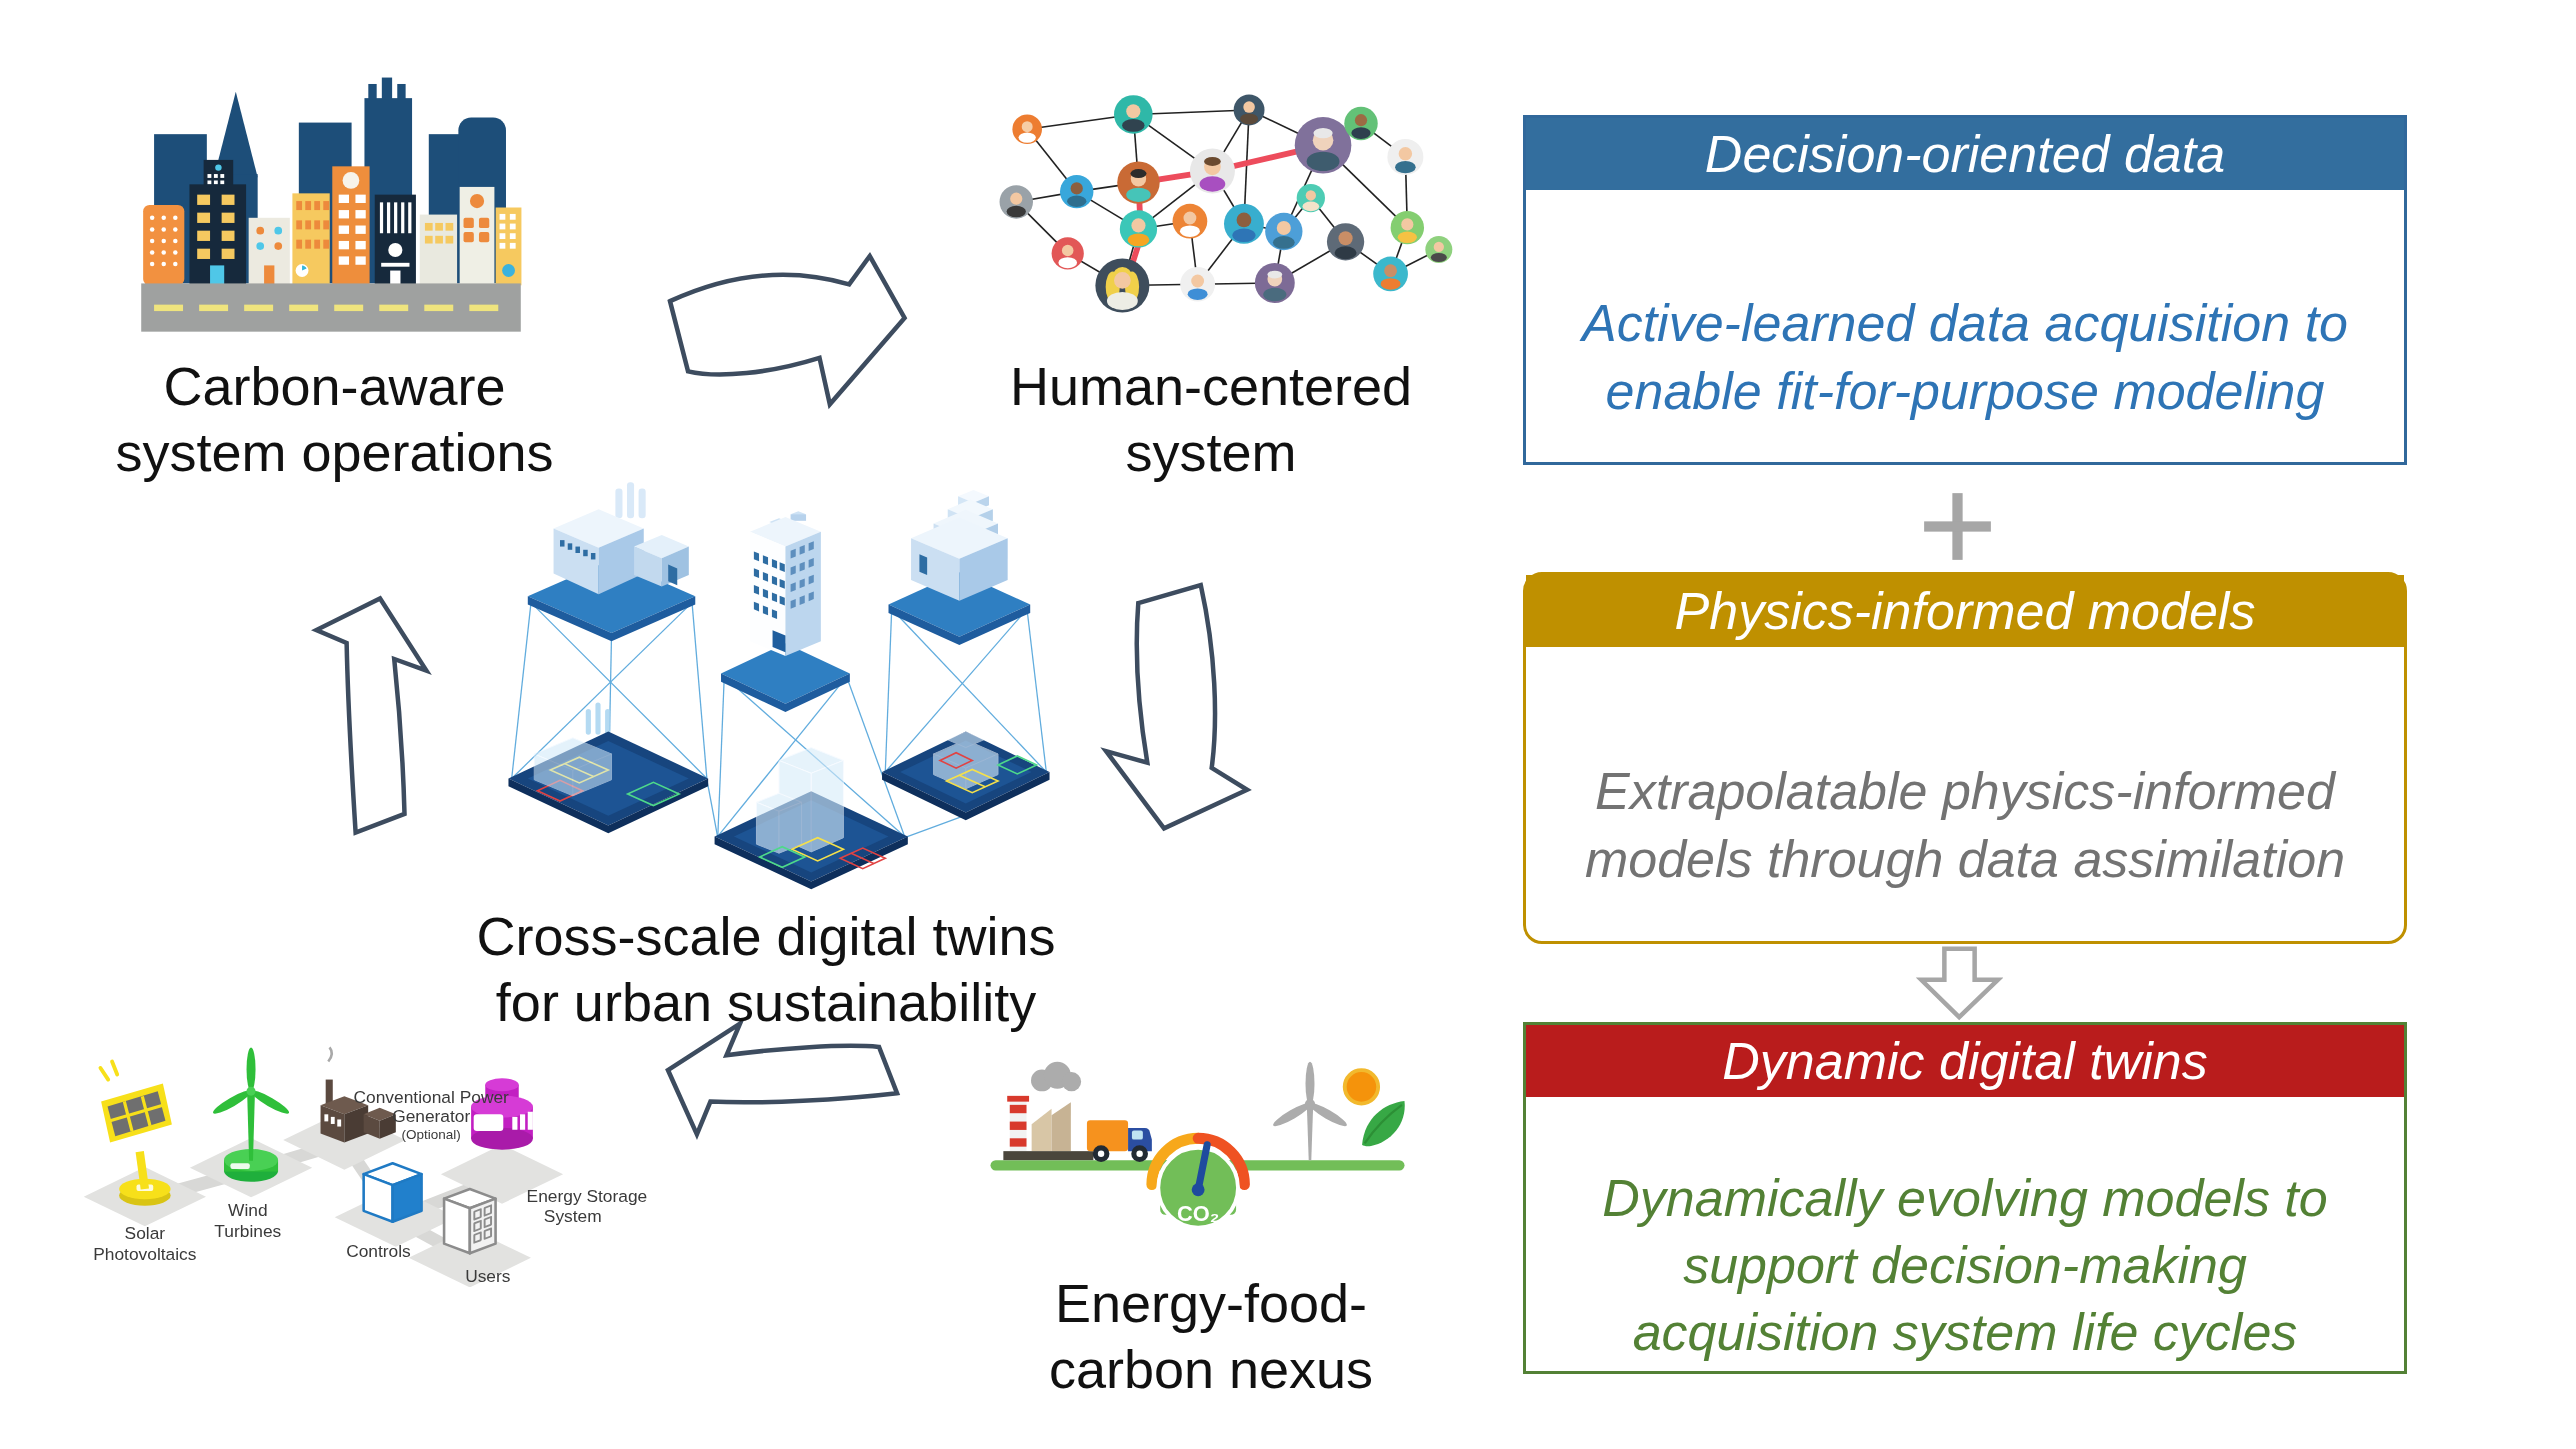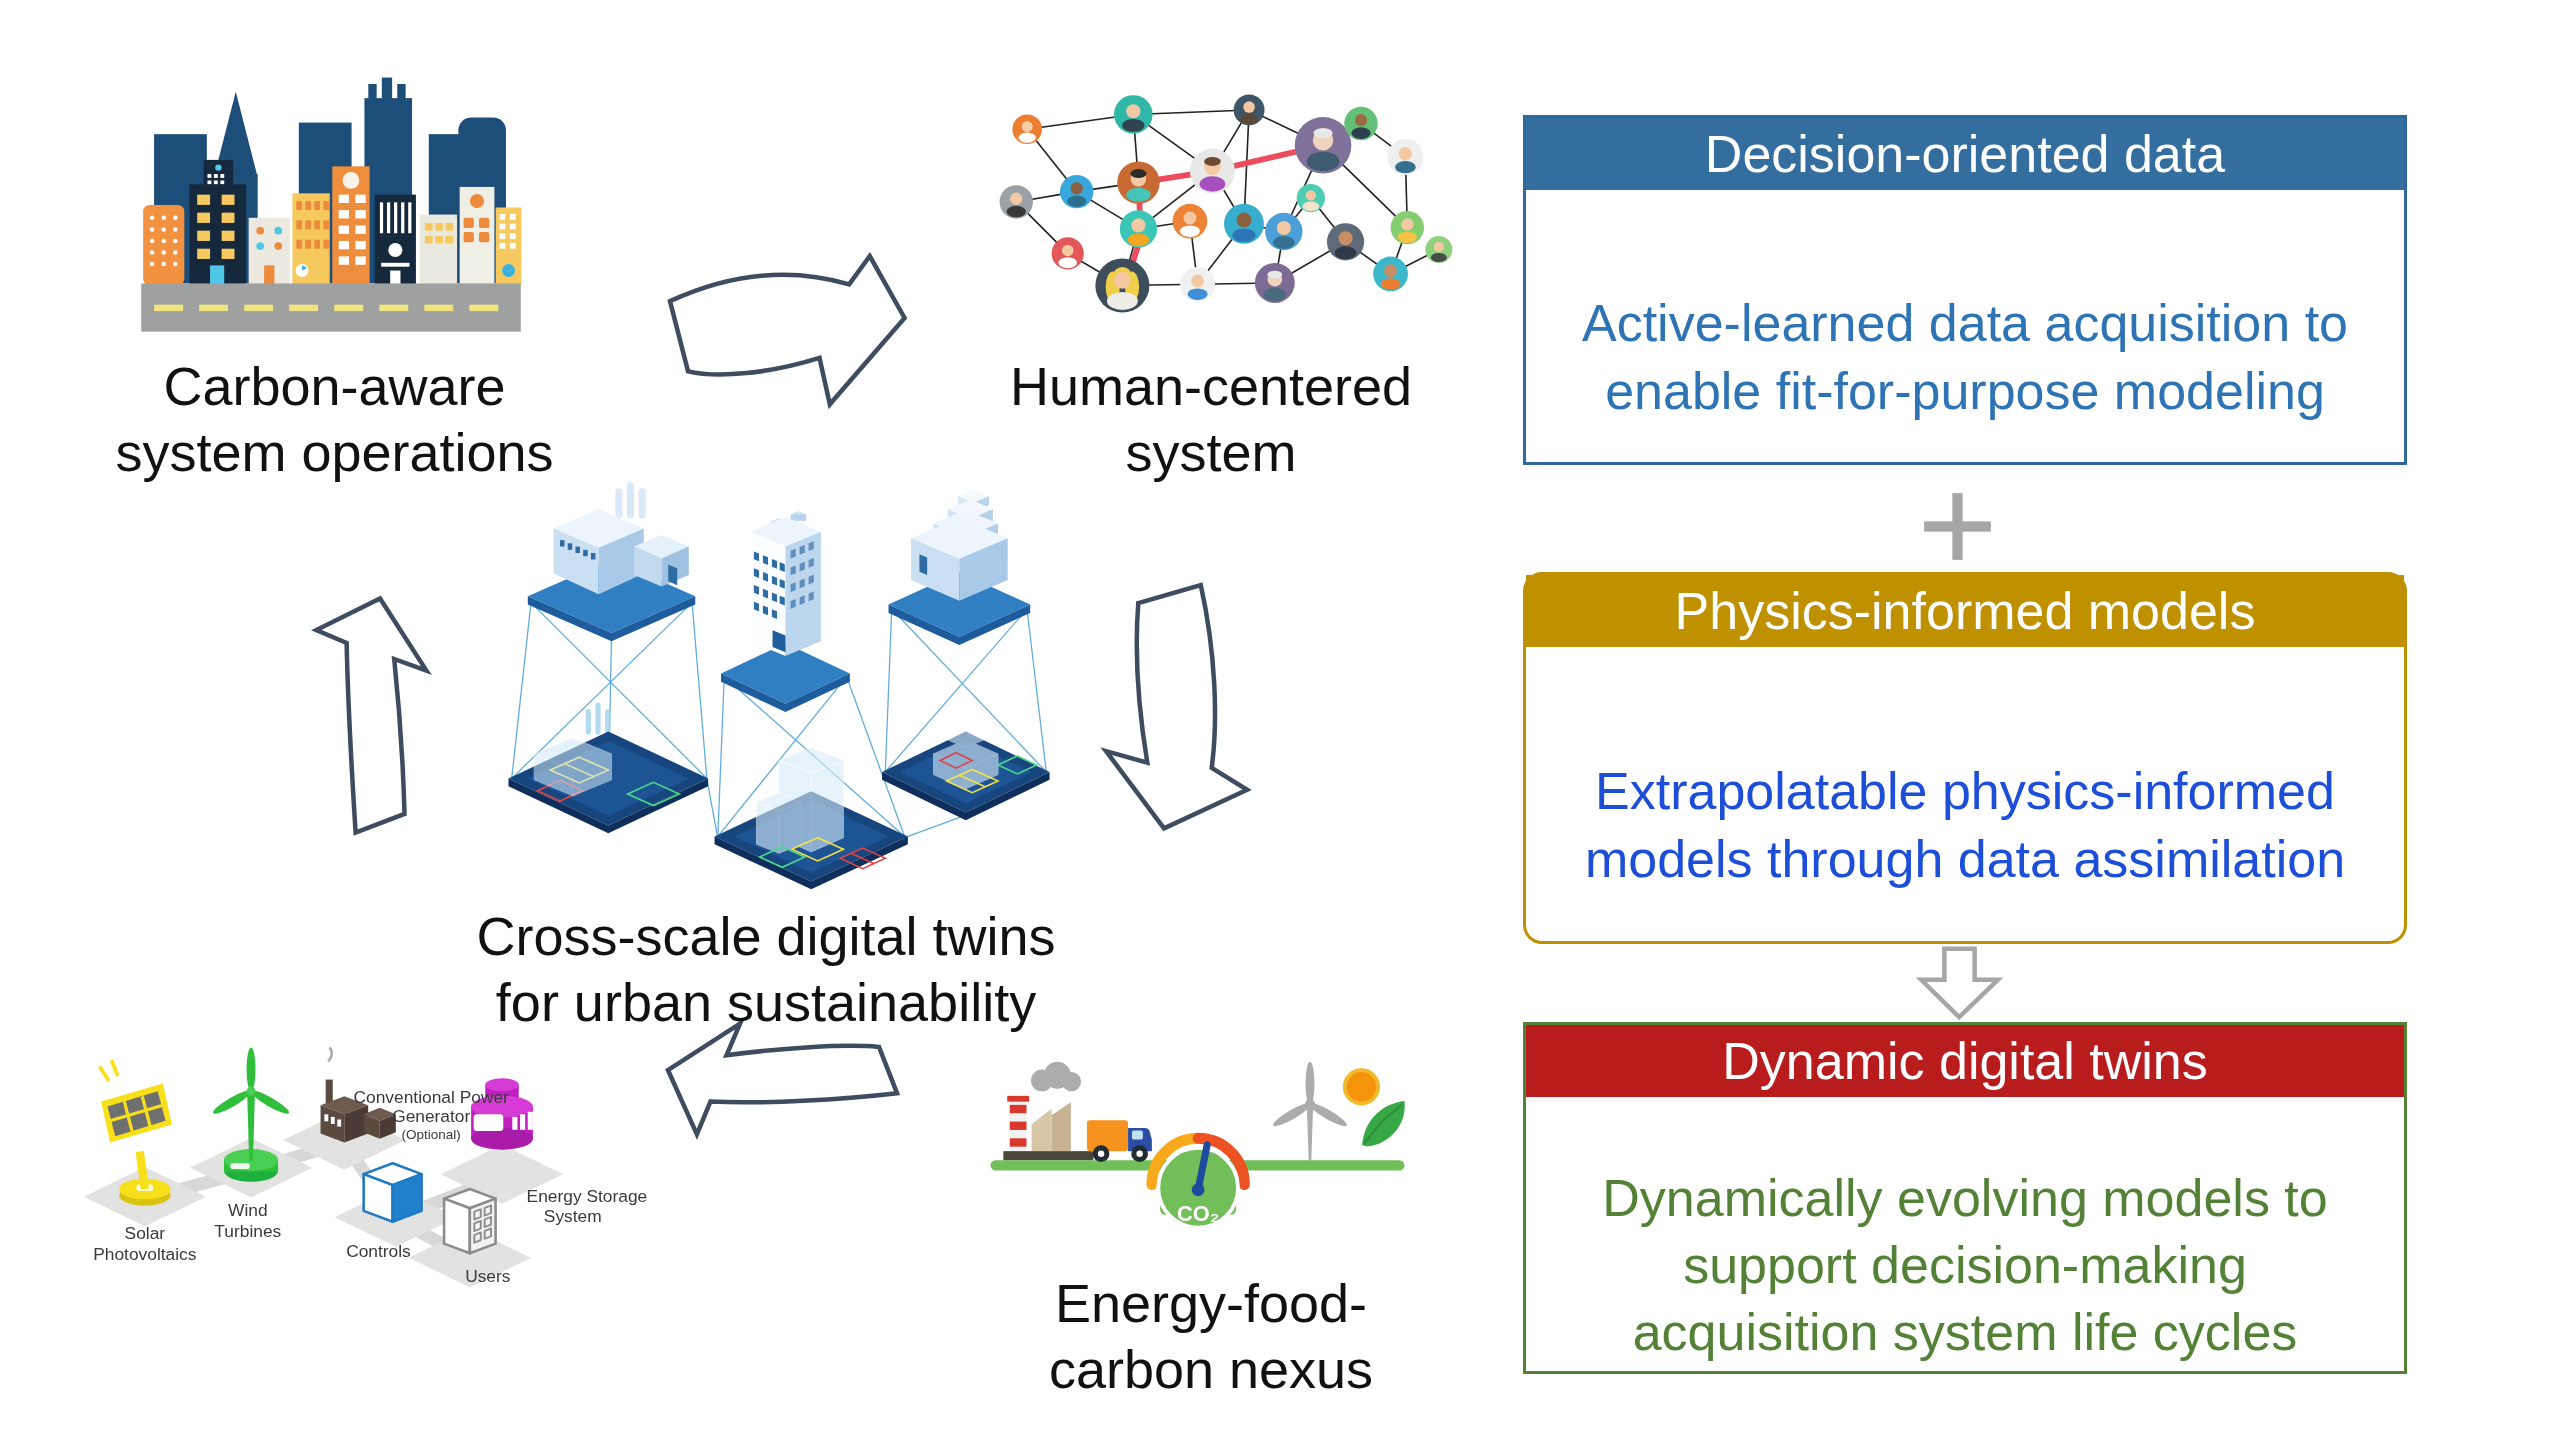--- a/index.html
+++ b/index.html
@@ -1,30 +1,30 @@
 <!DOCTYPE html>
 <html style="font-size:10.3px"><head>
 <meta charset="utf-8">
 <style>
   html,body{margin:0;padding:0;background:#ffffff;}
   #canvas{position:relative;width:2576px;height:1449px;background:#ffffff;overflow:hidden;
           font-family:"Liberation Sans", sans-serif;}
   .abs{position:absolute;}
   .cap{position:absolute;text-align:center;font-size:54px;line-height:66px;color:#111111;}
-  .ibox{position:absolute;left:1523px;width:884px;background:#ffffff;border:3.2px solid;box-sizing:border-box;}
+  .ibox{position:absolute;left:1523px;width:884px;background:#ffffff;border:3.2px solid;box-sizing:border-box;font-style:italic;}
   .ibox-header{height:72px;display:flex;align-items:center;justify-content:center;
                color:#ffffff;font-size:52px;}
   .ibox-body{display:flex;flex-direction:column;align-items:center;justify-content:center;
              font-size:52px;line-height:68px;text-align:center;margin-top:32px;}
   .box-blue{border-color:#31689B;}
   .box-blue .ibox-header{background:#336E9E;}
   .box-blue .ibox-body{color:#2E74B5;}
   .box-gold{border-color:#BF9000;border-radius:19px;}
   .box-gold .ibox-header{background:#BF9000;}
-  .box-gold .ibox-body{color:#1d4ed8;}
+  .box-gold .ibox-body{color:#737373;}
   .box-green{border-color:#538135;}
   .box-green .ibox-header{background:#b91c1c;}
   .box-green .ibox-body{color:#538135;}
   .cycle-arrow{stroke:#3D4C5F;stroke-width:7;fill:#ffffff;stroke-linejoin:miter;}
   .diag-label{fill:#3A3A3A;font-size:27px;font-family:"Liberation Sans",sans-serif;}
 </style>
 </head>
 <body>
 
 <div id="canvas">

